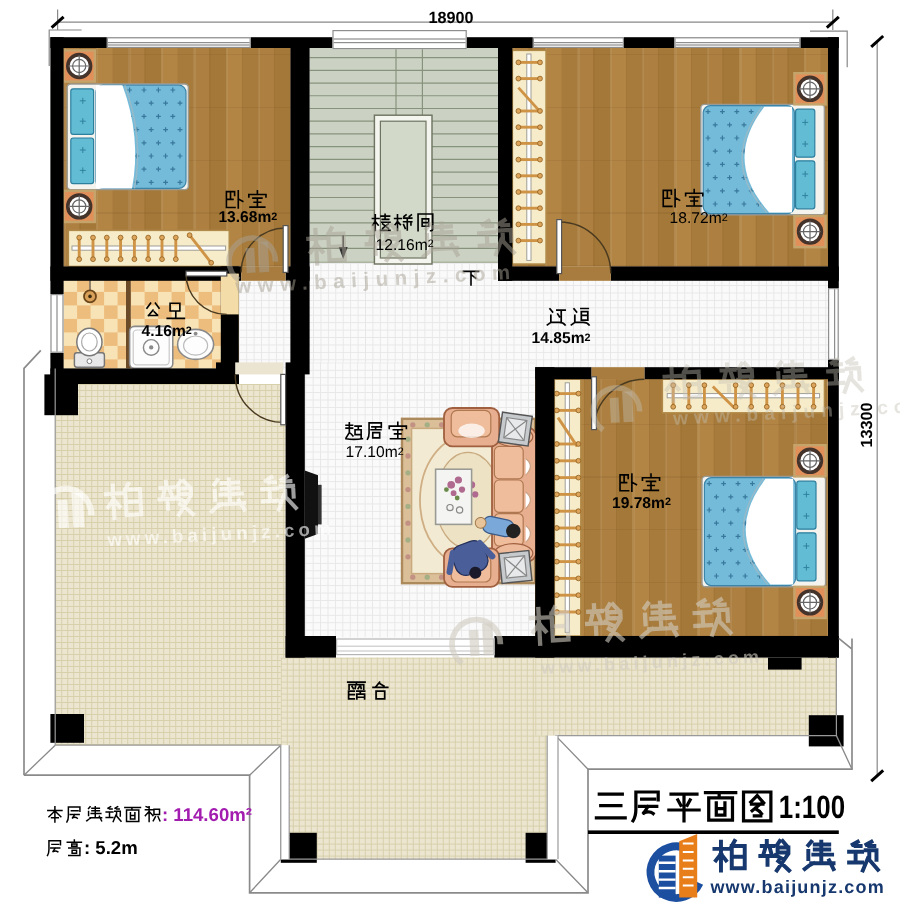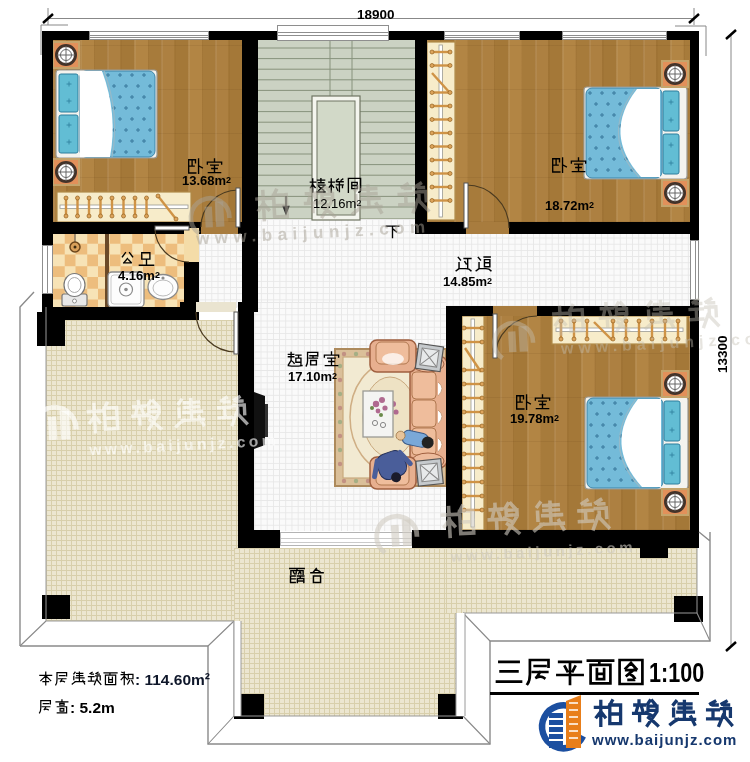--- a/index.html
+++ b/index.html
@@ -918,25 +918,25 @@
 <div class="abs" style="left:357px;top:7px;font-size:13.5px;font-weight:bold;color:#000;letter-spacing:0;white-space:nowrap;">18900</div>
 
 <svg width="750" height="762" viewBox="0 0 750 762">
       <text x="727" y="373" transform="rotate(-90 727 373)" font-family="Liberation Sans, sans-serif" font-size="13.5" font-weight="bold" fill="#000">13300</text>
     </svg>
 
 <div class="abs" style="left:182px;top:173px;font-size:13px;font-weight:bold;white-space:nowrap;">13.68m<span style="font-size:9px;vertical-align:2px;">2</span></div>
 
 <div class="abs" style="left:313px;top:196px;font-size:13px;font-weight:normal;white-space:nowrap;">12.16m<span style="font-size:9px;vertical-align:2px;">2</span></div>
 
-<div class="abs" style="left:545px;top:174px;font-size:13px;font-weight:bold;white-space:nowrap;margin-top:24px;">18.72m<span style="font-size:9px;vertical-align:2px;">2</span></div>
+<div class="abs" style="left:558px;top:174px;font-size:13px;font-weight:normal;white-space:nowrap;">18.72m<span style="font-size:9px;vertical-align:2px;">2</span></div>
 
 <div class="abs" style="left:118px;top:268px;font-size:13px;font-weight:bold;white-space:nowrap;">4.16m<span style="font-size:9px;vertical-align:2px;">2</span></div>
 
 <div class="abs" style="left:443px;top:274px;font-size:13px;font-weight:bold;white-space:nowrap;">14.85m<span style="font-size:9px;vertical-align:2px;">2</span></div>
 
-<div class="abs" style="left:288px;top:369px;font-size:13px;font-weight:bold;white-space:nowrap;">17.10m<span style="font-size:9px;vertical-align:2px;">2</span></div>
+<div class="abs" style="left:288px;top:369px;font-size:13px;font-weight:normal;white-space:nowrap;">17.10m<span style="font-size:9px;vertical-align:2px;">2</span></div>
 
 <div class="abs" style="left:510px;top:411px;font-size:13px;font-weight:bold;white-space:nowrap;">19.78m<span style="font-size:9px;vertical-align:2px;">2</span></div>
 
-<div class="abs" style="left:135px;top:671px;font-size:15.5px;font-weight:bold;color:#0f172a;letter-spacing:0;white-space:nowrap;">: 114.60m²</div>
+<div class="abs" style="left:135px;top:671px;font-size:15.5px;font-weight:bold;color:#a21caf;letter-spacing:0;white-space:nowrap;">: 114.60m²</div>
 <div class="abs" style="left:70px;top:699px;font-size:15.5px;font-weight:bold;color:#000;letter-spacing:0;white-space:nowrap;">: 5.2m</div>
 <div class="abs" style="left:592px;top:731px;font-size:15px;font-weight:bold;color:#16386e;letter-spacing:1px;white-space:nowrap;">www.baijunjz.com</div>
 </div>
 </body></html>

